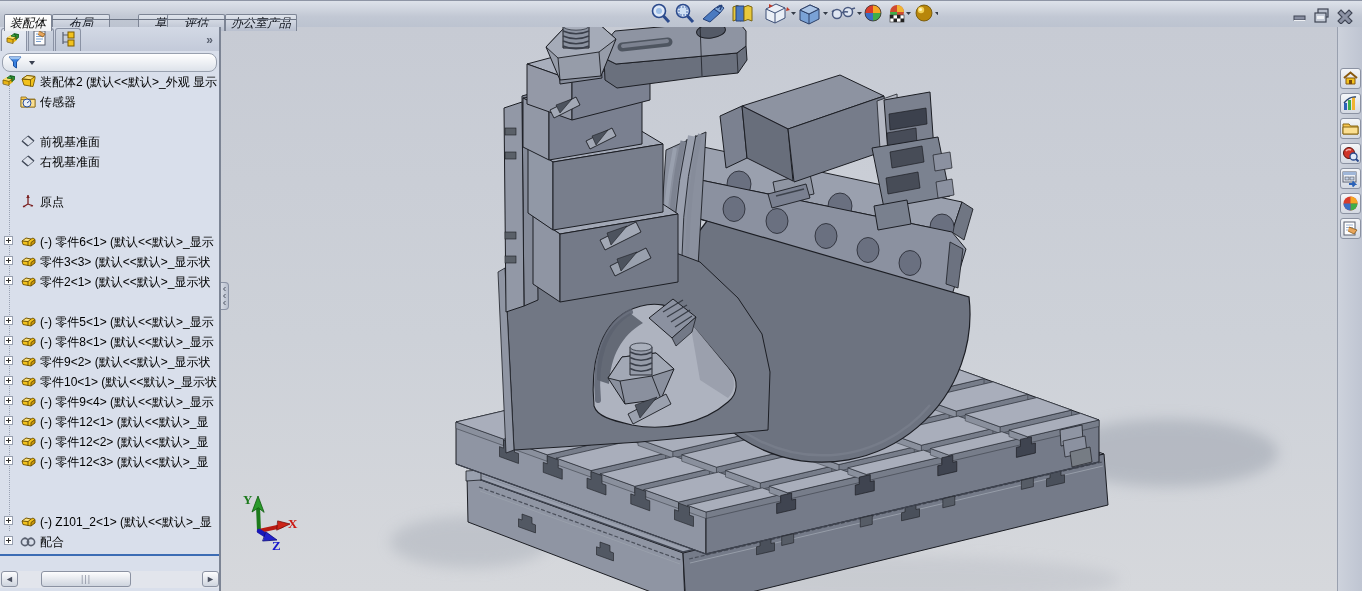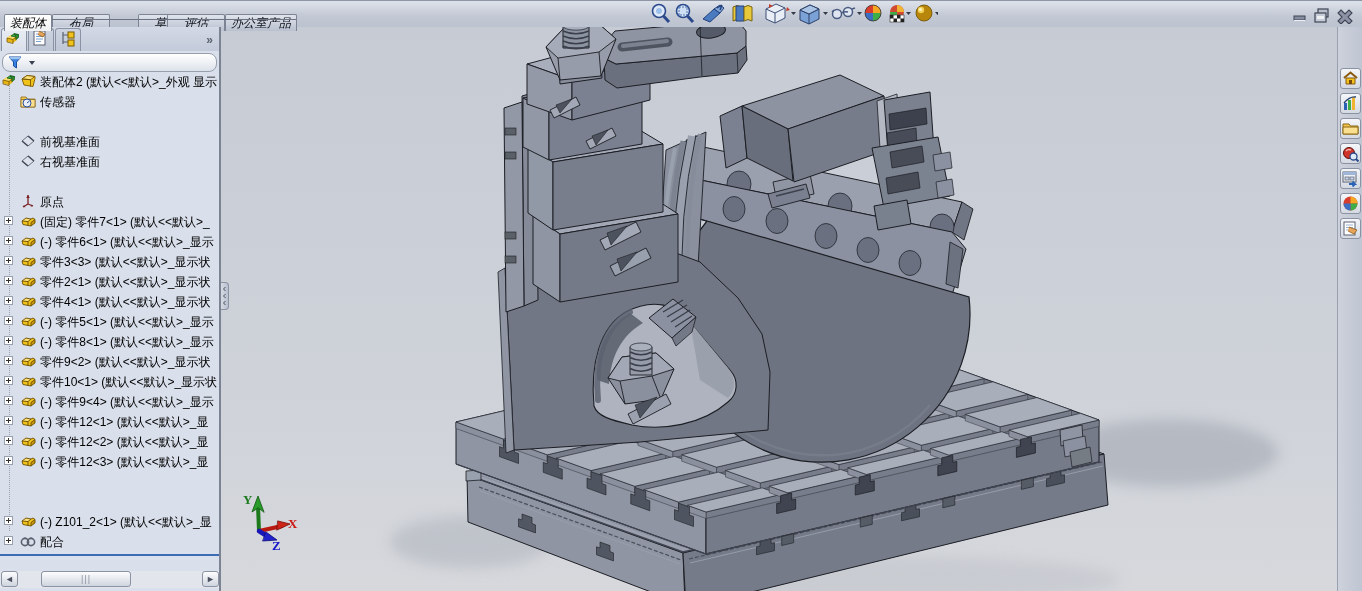--- a/index.html
+++ b/index.html
@@ -486,29 +486,20 @@
             <use href="#s-plane"></use>
           </svg>
           <span class="t">右视基准面</span>
         </div>
 <div class="row" style="top:120px">
           <svg class="ic" width="16" height="16">
             <use href="#s-orig"></use>
           </svg>
           <span class="t">原点</span>
         </div>
-<div class="row" style="top:140px">
-          <svg class="eb" width="9" height="9">
-            <use href="#s-exp"></use>
-          </svg>
-          <svg class="ic" width="16" height="16">
-            <use href="#s-part"></use>
-          </svg>
-          <span class="t">(固定) 零件7&lt;1&gt; (默认&lt;&lt;默认&gt;_</span>
-        </div>
 <div class="row" style="top:160px">
           <svg class="eb" width="9" height="9">
             <use href="#s-exp"></use>
           </svg>
           <svg class="ic" width="16" height="16">
             <use href="#s-part"></use>
           </svg>
           <span class="t">(-) 零件6&lt;1&gt; (默认&lt;&lt;默认&gt;_显示</span>
         </div>
 <div class="row" style="top:180px">
@@ -521,29 +512,20 @@
           <span class="t">零件3&lt;3&gt; (默认&lt;&lt;默认&gt;_显示状</span>
         </div>
 <div class="row" style="top:200px">
           <svg class="eb" width="9" height="9">
             <use href="#s-exp"></use>
           </svg>
           <svg class="ic" width="16" height="16">
             <use href="#s-part"></use>
           </svg>
           <span class="t">零件2&lt;1&gt; (默认&lt;&lt;默认&gt;_显示状</span>
-        </div>
-<div class="row" style="top:220px">
-          <svg class="eb" width="9" height="9">
-            <use href="#s-exp"></use>
-          </svg>
-          <svg class="ic" width="16" height="16">
-            <use href="#s-part"></use>
-          </svg>
-          <span class="t">零件4&lt;1&gt; (默认&lt;&lt;默认&gt;_显示状</span>
         </div>
 <div class="row" style="top:240px">
           <svg class="eb" width="9" height="9">
             <use href="#s-exp"></use>
           </svg>
           <svg class="ic" width="16" height="16">
             <use href="#s-part"></use>
           </svg>
           <span class="t">(-) 零件5&lt;1&gt; (默认&lt;&lt;默认&gt;_显示</span>
         </div>

